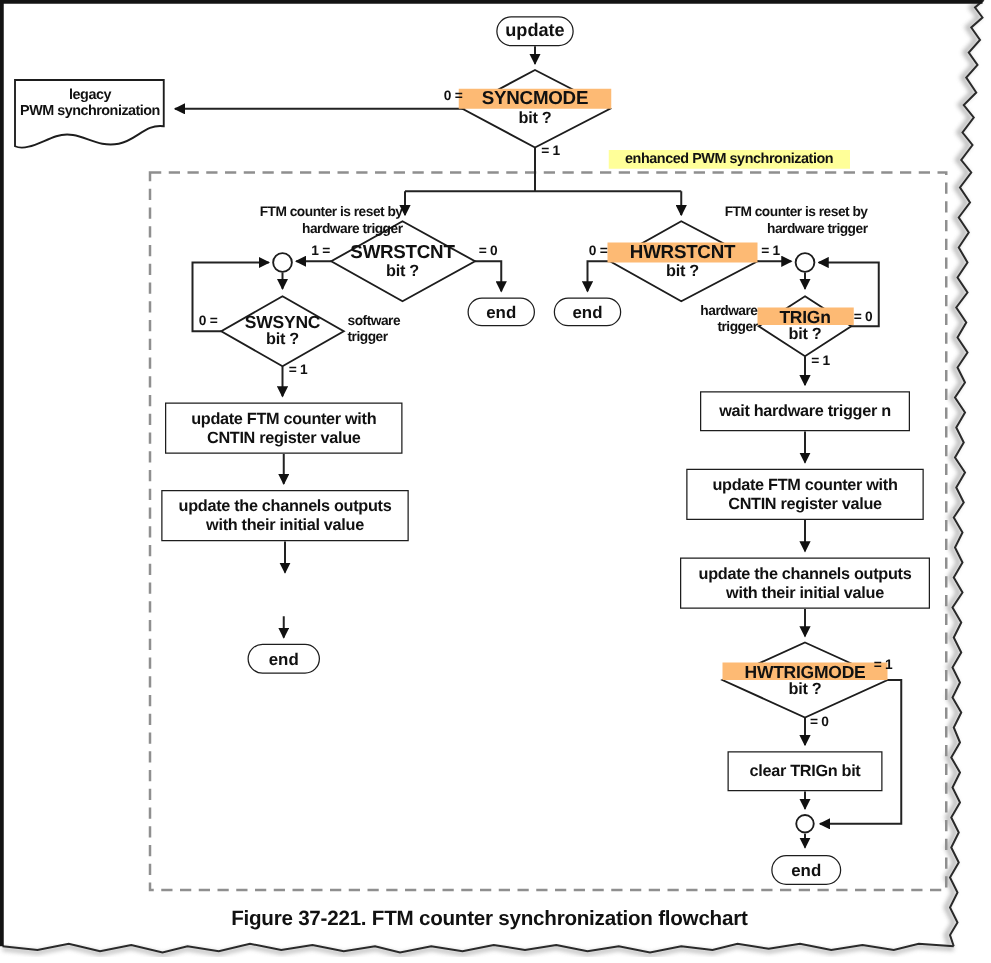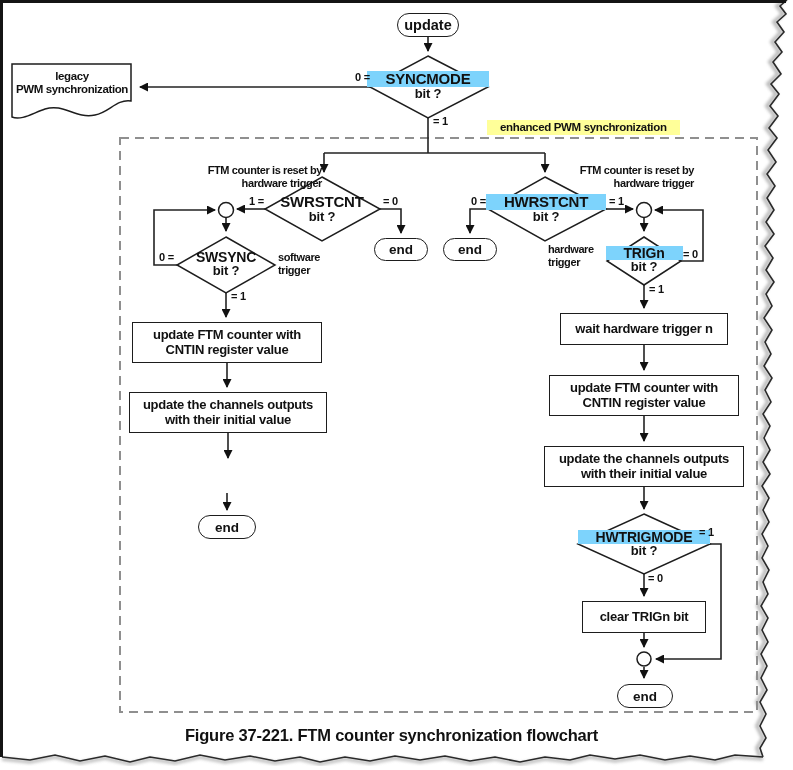--- a/index.html
+++ b/index.html
@@ -5,21 +5,21 @@
   html,body{margin:0;padding:0;background:#ffffff;}
   .stage{position:relative;width:793px;height:770px;background:#fff;overflow:hidden;
          font-family:"Liberation Sans",sans-serif;font-weight:bold;color:#111;}
   svg.layer{position:absolute;left:0;top:0;}
   .proc{position:absolute;background:#fff;border:1.6px solid #1d1d1d;box-sizing:border-box;
         display:flex;flex-direction:column;align-items:center;justify-content:center;
         text-align:center;font-size:13px;letter-spacing:-0.25px;line-height:14.5px;}
   .term{position:absolute;background:#fff;border:1.6px solid #1d1d1d;box-sizing:border-box;
         border-radius:13px;display:flex;align-items:center;justify-content:center;font-size:13.5px;}
   .dlab{position:absolute;text-align:center;line-height:16px;letter-spacing:-0.2px;}
-  .dlab .hl{background:#7dd3fc;padding:0 18px;display:inline-block;}
+  .dlab .hl{background:#fdba74;padding:0 18px;display:inline-block;}
   .dlab .l2{display:block;font-size:13px;line-height:13px;}
   .big{font-size:15px;} .mid{font-size:14px;line-height:14px;}
   .elab{position:absolute;font-size:11px;line-height:11px;letter-spacing:-0.2px;}
   .r{text-align:right;}
   .note{position:absolute;font-size:11px;letter-spacing:-0.4px;line-height:12.5px;text-align:right;}
   .note span{display:block;}
   .doctext{position:absolute;font-size:11.5px;letter-spacing:-0.4px;line-height:13px;text-align:center;}
   .doctext span{display:block;}
   .hl-inline{position:absolute;background:#ffff99;font-size:11.5px;letter-spacing:-0.35px;
              line-height:13px;padding:1px 13px;}
@@ -175,21 +175,21 @@
     <span>hardware trigger</span>
   </div>
   <div class="note" style="left:552px;top:164px;width:142px;">
     <span>FTM counter is reset by</span>
     <span>hardware trigger</span>
   </div>
   <div class="note tleft" style="left:278px;top:251px;width:60px;text-align:left;">
     <span>software</span>
     <span>trigger</span>
   </div>
-  <div class="note r" style="left:548px;top:243px;width:58px;text-align:left;">
+  <div class="note r" style="left:548px;top:243px;width:58px;text-align:right;">
     <span>hardware</span>
     <span>trigger</span>
   </div>
 
   <div class="elab r" style="left:344px;top:72px;width:26px;">0 =</div>
   <div class="elab" style="left:433px;top:116px;">= 1</div>
   <div class="elab r" style="left:240px;top:196px;width:24px;">1 =</div>
   <div class="elab" style="left:383px;top:196px;">= 0</div>
   <div class="elab r" style="left:150px;top:252px;width:24px;">0 =</div>
   <div class="elab" style="left:231px;top:291px;">= 1</div>

